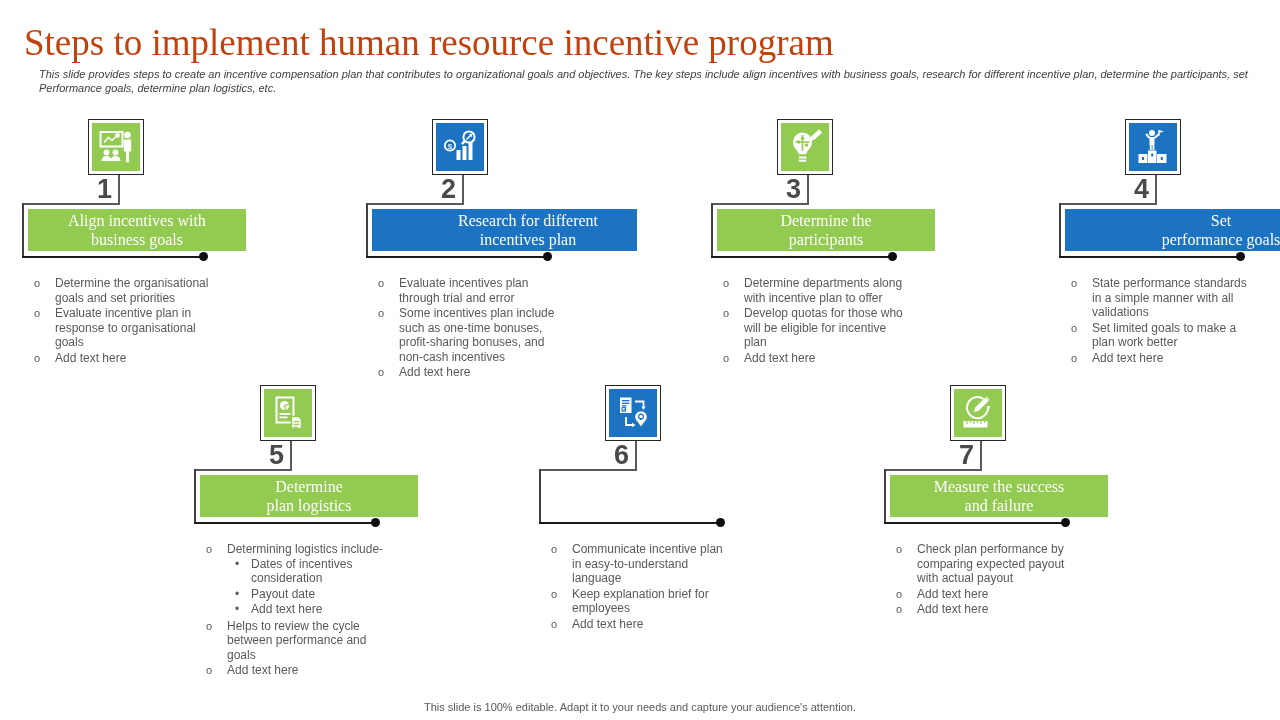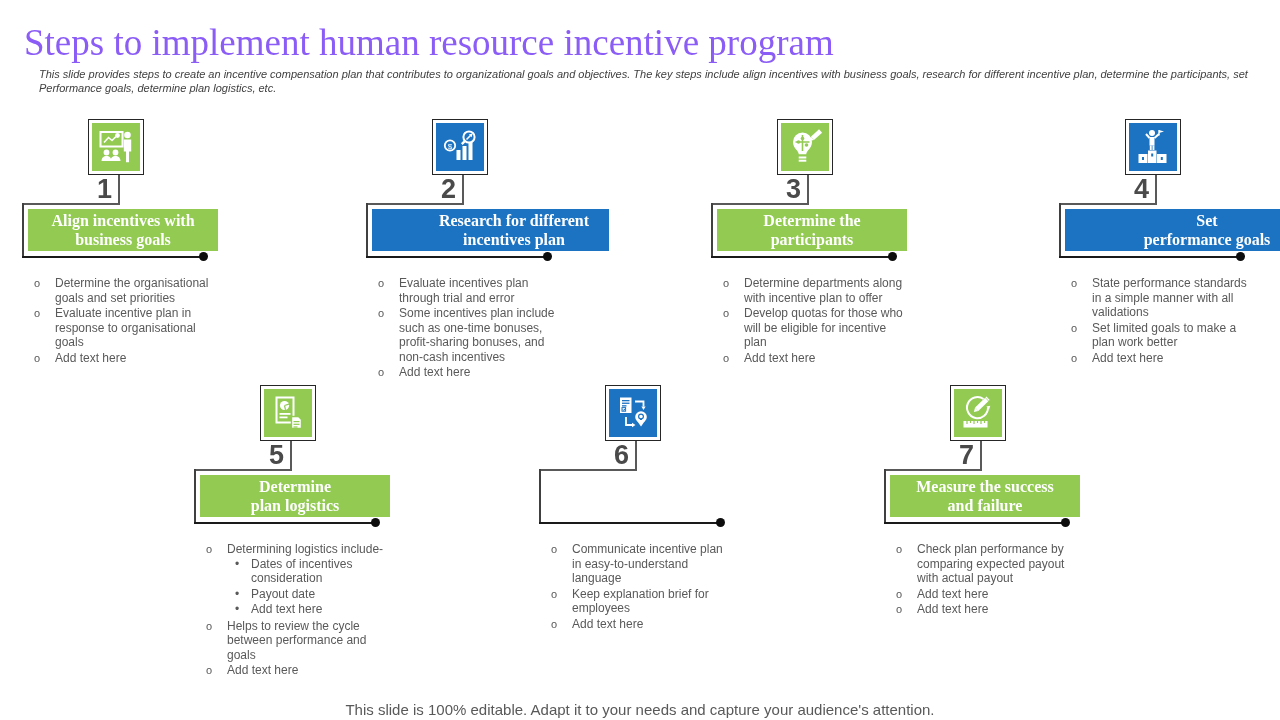--- a/index.html
+++ b/index.html
@@ -1,47 +1,47 @@
 <!DOCTYPE html>
 <html><head>
 <meta charset="utf-8">
 <style>
   html,body{margin:0;padding:0;background:#e8e8e8;}
   .slide{position:relative;width:1280px;height:720px;background:#ffffff;overflow:hidden;
          font-family:"Liberation Sans",sans-serif;margin:0 auto;}
   .title{position:absolute;left:24px;top:22px;width:1100px;
-         font-family:"Liberation Serif",serif;font-size:37px;line-height:42px;color:#8b5cf6;}
+         font-family:"Liberation Serif",serif;font-size:37px;line-height:42px;color:#c2410c;}
   .subtitle{position:absolute;left:39px;top:68px;width:1218px;
             font-size:11px;line-height:13.5px;color:#404040;font-style:italic;}
   .footer{position:absolute;left:0;top:701px;width:100%;text-align:center;
-          font-size:15px;color:#595959;}
+          font-size:11px;color:#595959;}
 
   .step{position:absolute;width:200px;height:250px;}
   .s1{left:22px;top:119px;} .s2{left:366px;top:119px;} .s3{left:711px;top:119px;} .s4{left:1059px;top:119px;}
   .s5{left:194px;top:385px;} .s6{left:539px;top:385px;} .s7{left:884px;top:385px;}
 
   .icon-frame{position:absolute;left:66px;top:0;width:56px;height:56px;box-sizing:border-box;
               border:1px solid #262626;background:#fff;display:flex;align-items:center;justify-content:center;}
   .icon-box{width:48px;height:48px;display:flex;align-items:center;justify-content:center;}
   .icon-box.green{background:#92CA52;} .icon-box.blue{background:#1C73C2;}
   .icon-box svg{width:40px;height:40px;display:block;}
 
   .num{position:absolute;left:28px;top:55px;width:62px;text-align:right;
        font-size:27px;font-weight:bold;color:#4a4a4a;line-height:30px;}
 
   .conn-v{position:absolute;left:96px;top:56px;width:2px;height:29px;background:#595959;}
   .conn-top{position:absolute;left:0;top:84px;width:98px;height:2px;background:#595959;}
   .conn-left{position:absolute;left:0;top:84px;width:2px;height:55px;background:#404040;}
   .conn-bot{position:absolute;left:0;top:137px;width:182px;height:2px;background:#1a1a1a;}
   .conn-dot{position:absolute;left:177px;top:133px;width:9px;height:9px;border-radius:50%;background:#0d0d0d;}
 
-  .banner{position:absolute;left:6px;top:90px;width:190px;height:42px;
+  .banner{position:absolute;left:6px;top:90px;width:218px;height:42px;
           display:flex;align-items:center;justify-content:center;text-align:center;
           color:#ffffff;font-family:"Liberation Serif",serif;font-size:16px;line-height:19px;
-          white-space:pre-line;font-weight:bold;}
+          white-space:pre-line;}
   .banner.green{background:#92CA52;} .banner.blue{background:#1C73C2;padding-left:47px;}
 
   .bullets{position:absolute;left:12px;top:157px;width:184px;margin:0;padding:0;list-style:none;
            font-size:12px;line-height:14.5px;color:#595959;}
   .bullets li{display:flex;margin:0 0 1px 0;}
   .bullets .m{width:21px;flex:none;font-size:11px;}
   .bullets .w{flex:1;}
   .sub{list-style:none;margin:0;padding:0 0 0 8px;}
   .sub .m{width:16px;flex:none;font-size:12px;}
 </style>

